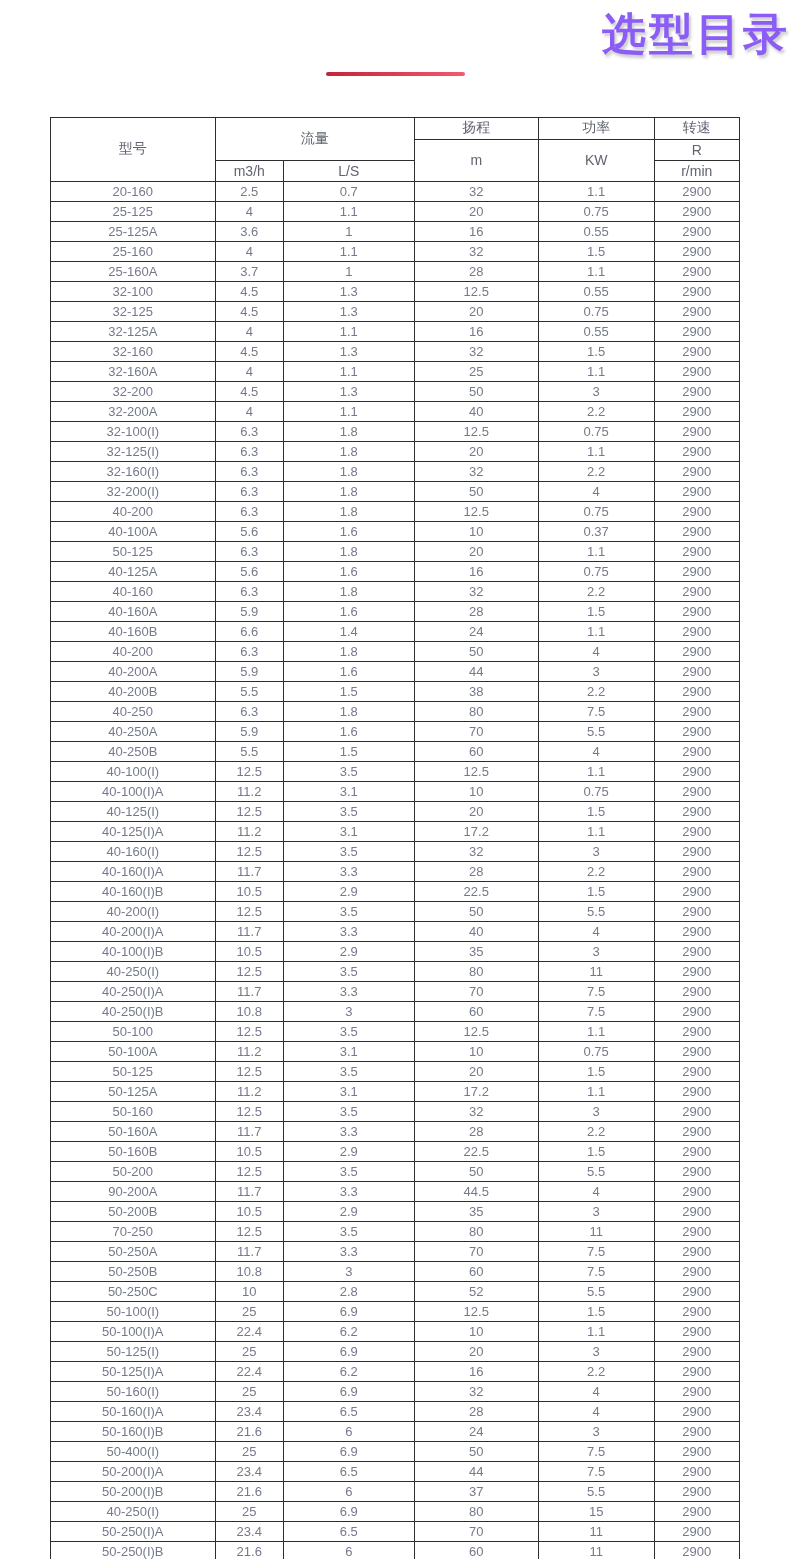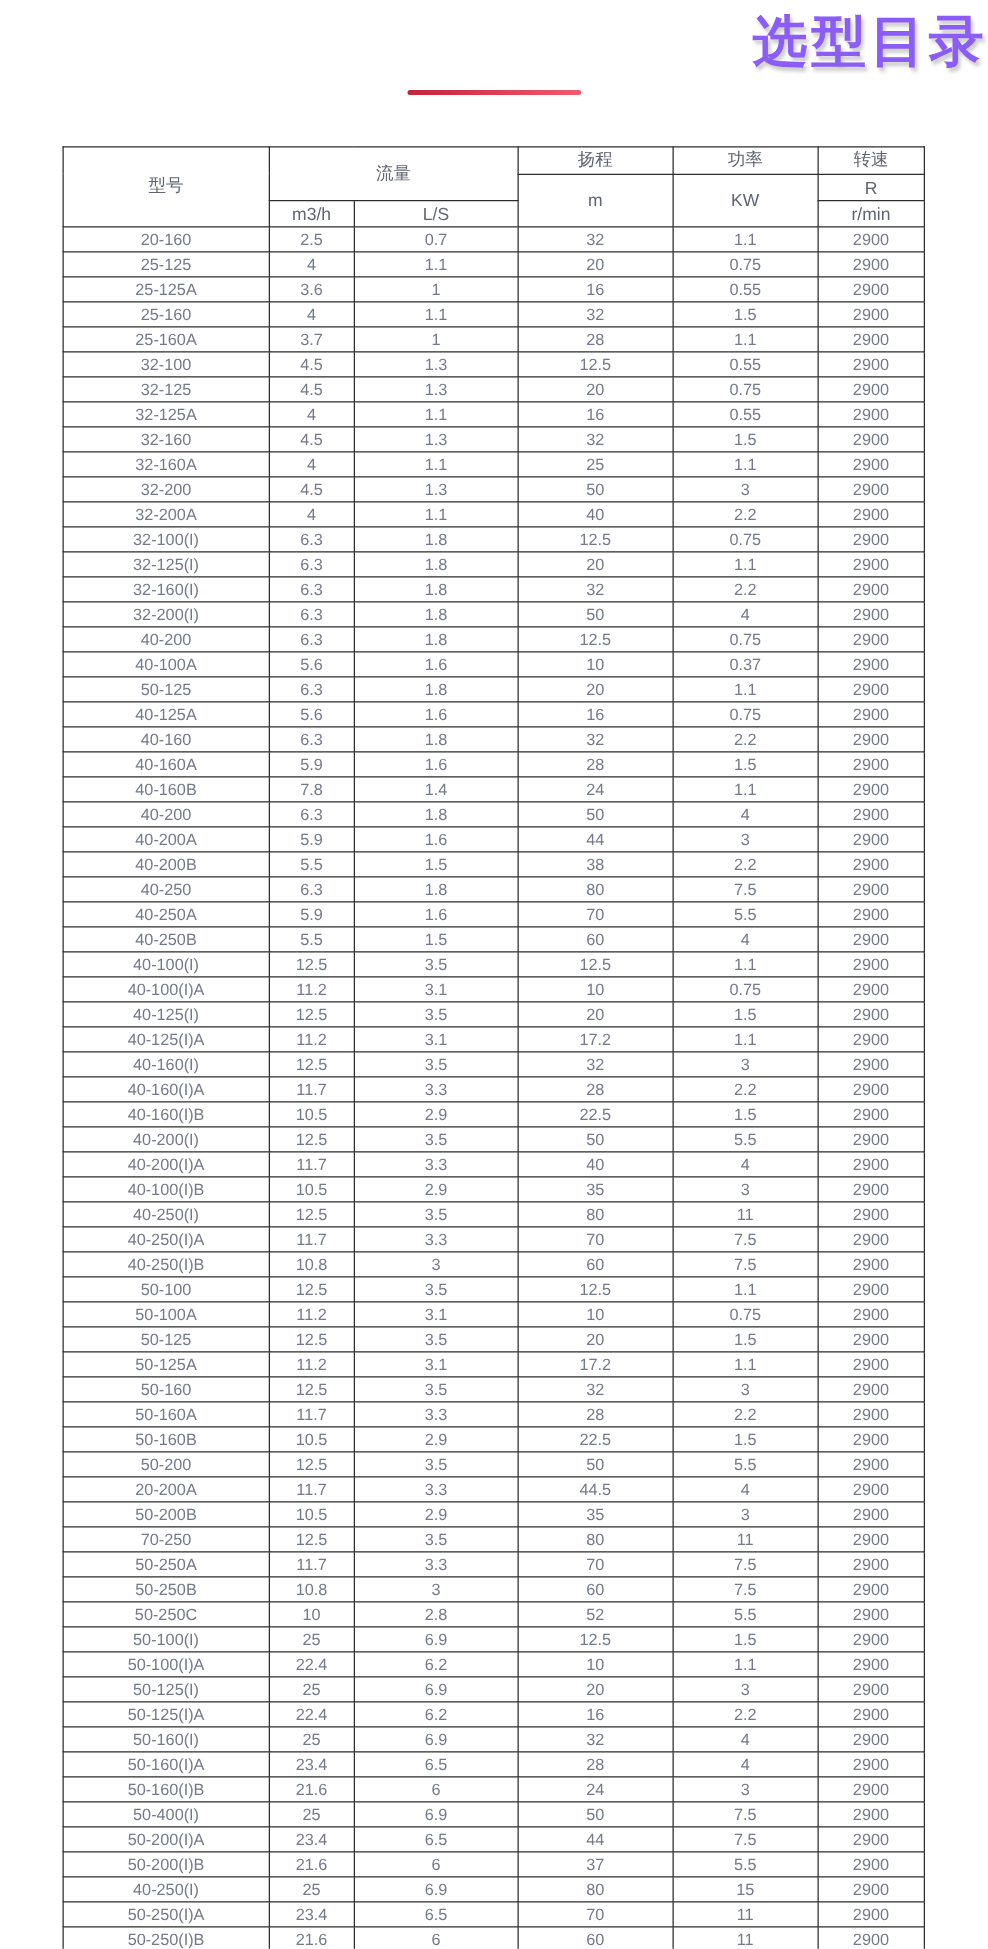--- a/index.html
+++ b/index.html
@@ -275,21 +275,21 @@
         <tr>
           <td>40-160A</td>
           <td>5.9</td>
           <td>1.6</td>
           <td>28</td>
           <td>1.5</td>
           <td>2900</td>
         </tr>
         <tr>
           <td>40-160B</td>
-          <td>7.8</td>
+          <td>6.6</td>
           <td>1.4</td>
           <td>24</td>
           <td>1.1</td>
           <td>2900</td>
         </tr>
         <tr>
           <td>40-200</td>
           <td>6.3</td>
           <td>1.8</td>
           <td>50</td>
@@ -498,21 +498,21 @@
         </tr>
         <tr>
           <td>50-200</td>
           <td>12.5</td>
           <td>3.5</td>
           <td>50</td>
           <td>5.5</td>
           <td>2900</td>
         </tr>
         <tr>
-          <td>20-200A</td>
+          <td>90-200A</td>
           <td>11.7</td>
           <td>3.3</td>
           <td>44.5</td>
           <td>4</td>
           <td>2900</td>
         </tr>
         <tr>
           <td>50-200B</td>
           <td>10.5</td>
           <td>2.9</td>

